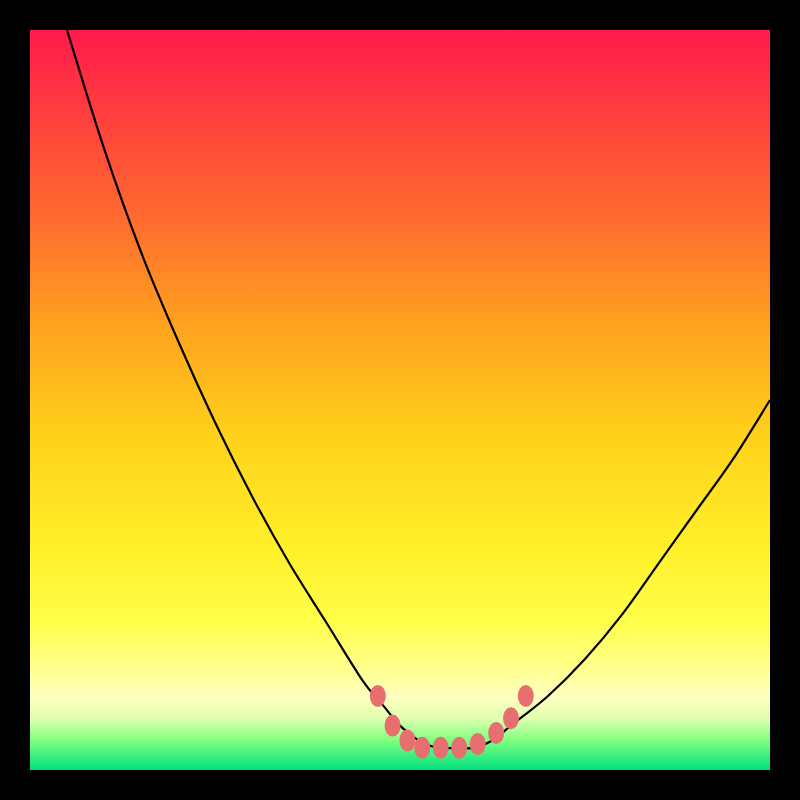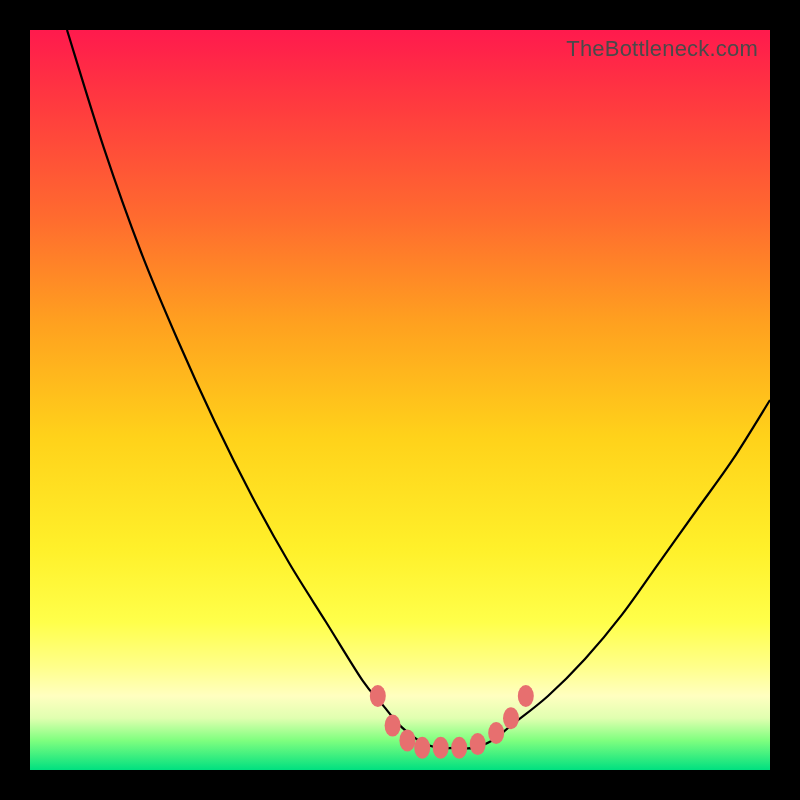--- a/index.html
+++ b/index.html
@@ -53,21 +53,20 @@
     position: absolute;
     left: 0; top: 0;
     width: 740px; height: 740px;
   }
 </style>
 </head>
 <body>
 
 <div class="frame">
   <div class="plot-area">
-    <div class="watermark">TheBottleneck.com</div>
     <svg class="curve" viewBox="0 0 740 740" preserveAspectRatio="none">
       <path id="curve-path" fill="none" stroke="#000" stroke-width="2.2" d="M 37,0 C 43.166666666666664,19.73333333333333 61.666666666666664,81.39999999999998 74,118.39999999999998 C 86.33333333333333,155.39999999999998 98.66666666666667,189.93333333333334 111,222 C 123.33333333333333,254.06666666666666 135.66666666666666,282.43333333333334 148,310.8 C 160.33333333333334,339.1666666666667 172.66666666666666,366.30000000000007 185,392.20000000000005 C 197.33333333333334,418.1 209.66666666666666,442.76666666666665 222,466.2 C 234.33333333333334,489.6333333333333 246.66666666666666,511.83333333333326 259,532.8 C 271.3333333333333,553.7666666666667 283.6666666666667,572.2666666666667 296,592 C 308.3333333333333,611.7333333333333 323.75,637.6333333333334 333,651.2 C 342.25,664.7666666666667 345.3333333333333,666 351.5,673.4 C 357.6666666666667,680.8 363.8333333333333,689.4333333333334 370,695.6 C 376.1666666666667,701.7666666666667 382.3333333333333,706.7 388.5,710.4 C 394.6666666666667,714.0999999999999 400.83333333333337,716.5666666666666 407.00000000000006,717.8 C 413.16666666666674,719.0333333333333 419.33333333333326,717.8 425.49999999999994,717.8 C 431.66666666666663,717.8 437.8333333333333,719.0333333333333 444,717.8 C 450.1666666666667,716.5666666666666 456.3333333333333,714.0999999999999 462.5,710.4 C 468.6666666666667,706.7 471.75,703 481,695.6 C 490.25,688.2 505.6666666666667,677.1 518,666 C 530.3333333333334,654.9 542.6666666666666,642.5666666666666 555,629 C 567.3333333333334,615.4333333333334 579.6666666666666,600.6333333333333 592,584.6 C 604.3333333333334,568.5666666666667 616.6666666666666,550.0666666666666 629,532.8 C 641.3333333333334,515.5333333333333 653.6666666666666,498.26666666666665 666,481 C 678.3333333333334,463.73333333333335 690.6666666666666,447.7 703,429.2 C 715.3333333333334,410.7 733.8333333333334,379.8666666666667 740,370 "></path>
       <g id="markers-group">
           <ellipse cx="347.79999999999995" cy="666" rx="8" ry="11" fill="#e76f6f"></ellipse>
           <ellipse cx="362.59999999999997" cy="695.6" rx="8" ry="11" fill="#e76f6f"></ellipse>
           <ellipse cx="377.40000000000003" cy="710.4" rx="8" ry="11" fill="#e76f6f"></ellipse>
           <ellipse cx="392.20000000000005" cy="717.8" rx="8" ry="11" fill="#e76f6f"></ellipse>
           <ellipse cx="410.70000000000005" cy="717.8" rx="8" ry="11" fill="#e76f6f"></ellipse>
           <ellipse cx="429.2" cy="717.8" rx="8" ry="11" fill="#e76f6f"></ellipse>
           <ellipse cx="447.7" cy="714.1" rx="8" ry="11" fill="#e76f6f"></ellipse>

